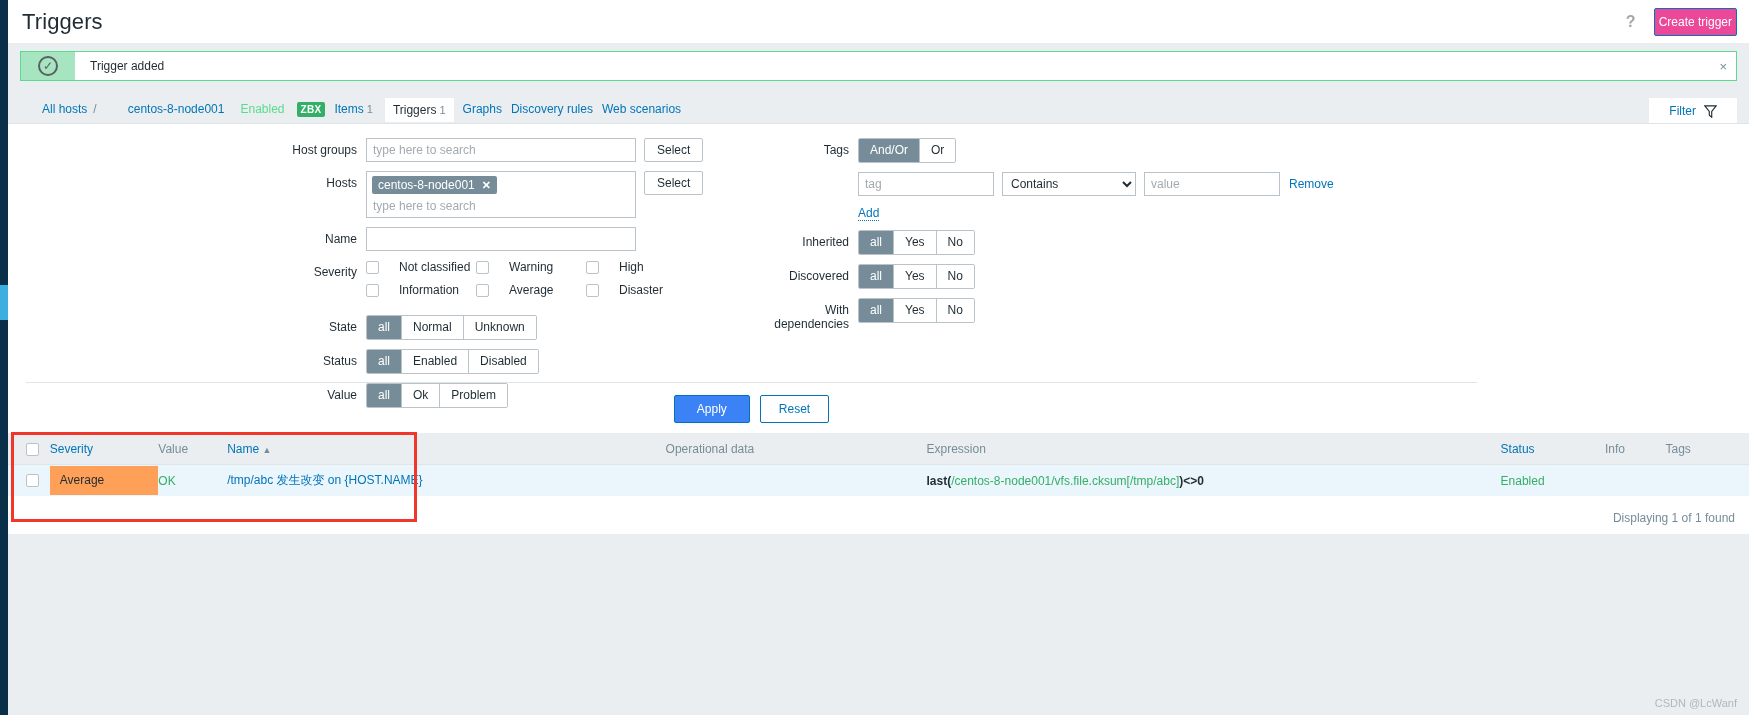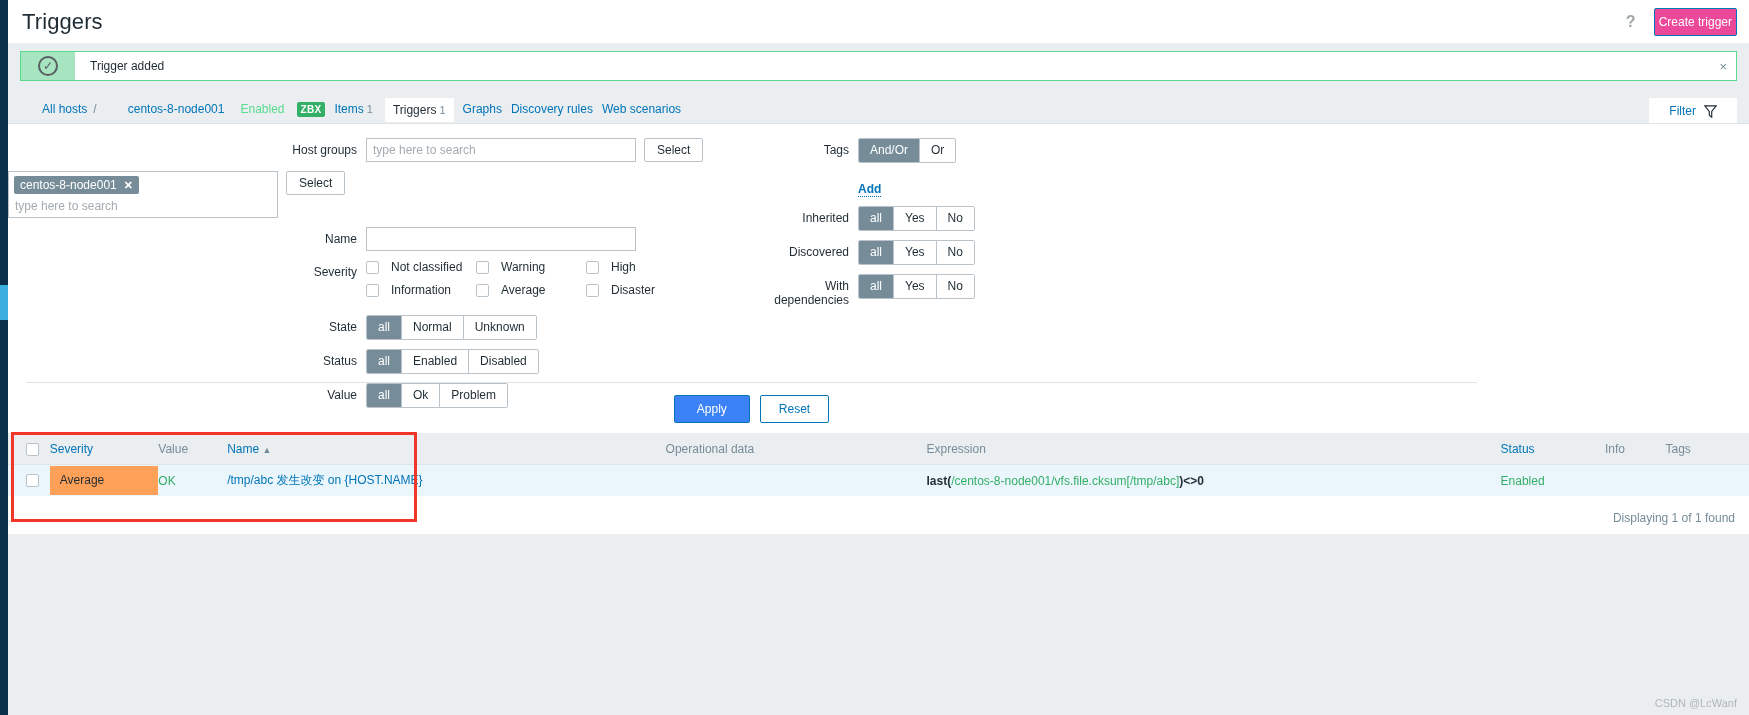--- a/index.html
+++ b/index.html
@@ -153,37 +153,37 @@
   .seg { display:inline-flex; border:1px solid #b9c3c9; border-radius:2px; overflow:hidden; }
   .seg span {
     padding: 4px 11px; font-size:12px; background:#fff; color:#1f2c33;
     border-left: 1px solid #b9c3c9; cursor:pointer; line-height: 15px;
   }
   .seg span:first-child { border-left:none; }
   .seg span.on { background:#768d99; color:#fff; }
 
   
   .sev-wrap { display:flex; flex-wrap:wrap; width: 330px; }
-  .cbx { display:flex; align-items:center; gap:12px; width: 110px; margin-bottom: 9px; font-size:12px; }
+  .cbx { display:flex; align-items:center; gap:20px; width: 110px; margin-bottom: 9px; font-size:12px; }
   .cbx .box {
     width: 13px; height: 13px; border:1px solid #b9c3c9; background:#fff;
     border-radius:2px; display:block; cursor:pointer;
   }
 
   .sel-box {
     height: 24px; border:1px solid #b9c3c9; background:#fff;
     font-size:12px; color:#1f2c33; padding: 0 4px; width: 134px;
     font-family:"Liberation Sans", sans-serif;
   }
   .tag-input { width: 136px; }
   .val-input { width: 136px; }
   .remove-link { color:#0275b8; font-size:12px; margin-left:9px; cursor:pointer; padding-top:5px; }
   .add-link {
     color:#0275b8; font-size:12px; cursor:pointer;
-    border-bottom: 1px dotted #0275b8; display:inline-block; margin-top: 16px; font-weight: bold;
+    border-bottom: 1px dotted #0275b8; display:inline-block; margin-top: 7px;
   }
 
   .filter-footer {
     position:absolute; left: 18px; right: 272px; bottom: 10px;
     border-top: 1px solid #dfe4e7;
     padding-top: 12px;
     display:flex; justify-content:center; gap: 10px;
   }
   .btn-apply {
     background:#3b82f6; color:#fff; border:1px solid #0275b8; border-radius:2px;
@@ -323,20 +323,21 @@
 
       <div class="col-left">
 
         <div class="frow">
           <div class="flabel">Host groups</div>
           <input class="txt-input w-hostgroups" type="text" placeholder="type here to search" style="">
           <button class="select-btn">Select</button>
         </div>
 
         <div class="frow">
+          <div class="flabel">Hosts</div>
           <div class="multiselect">
             <span class="chip">
               <span>centos-8-node001</span>
               <span class="x">✕</span>
             </span>
             <div class="ms-placeholder">type here to search</div>
           </div>
           <button class="select-btn">Select</button>
         </div>
 
@@ -406,20 +407,29 @@
       <div class="col-right">
 
         <div class="frow">
           <div class="flabel">Tags</div>
           <div class="seg">
             <span class="on">And/Or</span>
             <span>Or</span>
           </div>
         </div>
 
+        <div class="frow">
+          <div class="flabel"></div>
+          <input class="txt-input tag-input" type="text" placeholder="tag" style="">
+          <select class="sel-box" style="margin-left:8px;">
+            <option>Contains</option>
+          </select>
+          <input class="txt-input val-input" style="margin-left: 8px;" type="text" placeholder="value">
+          <span class="remove-link">Remove</span>
+        </div>
 
         <div class="frow" style="margin-top:-6px;">
           <div class="flabel"></div>
           <span class="add-link">Add</span>
         </div>
 
         <div class="frow" style="margin-top:8px;">
           <div class="flabel">Inherited</div>
           <div class="seg">
             <span class="on">all</span>

